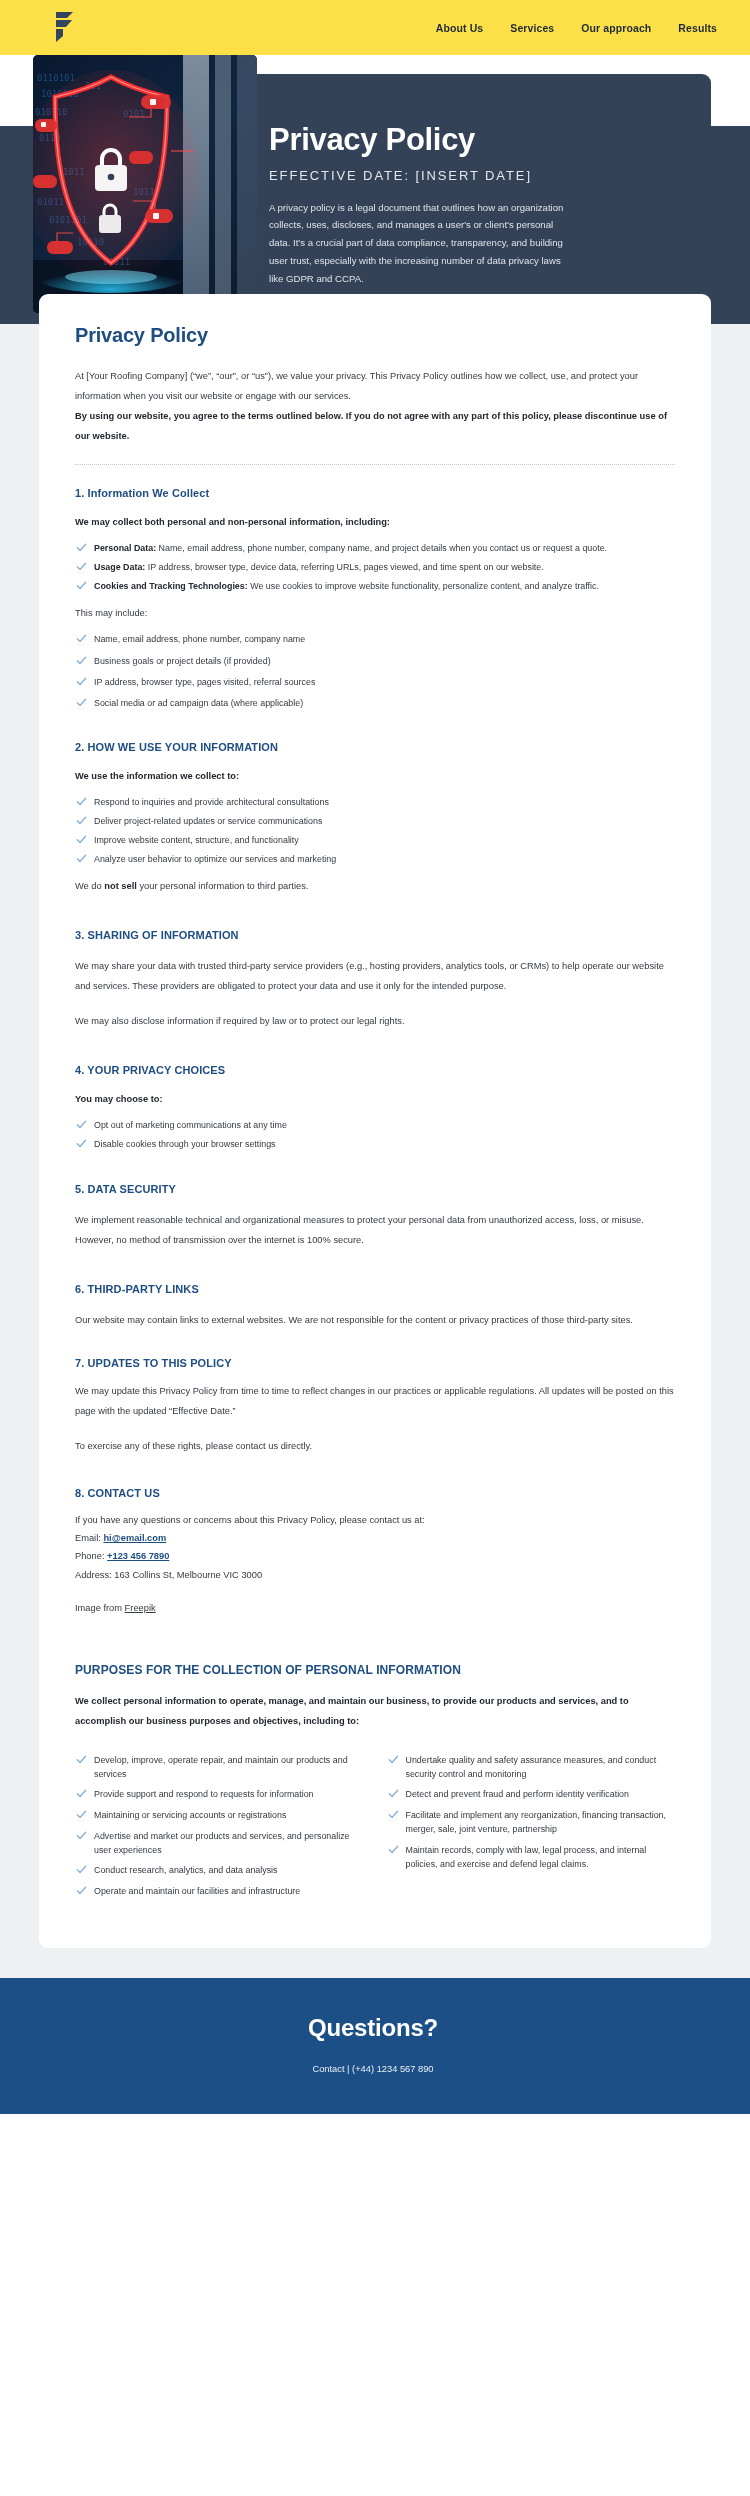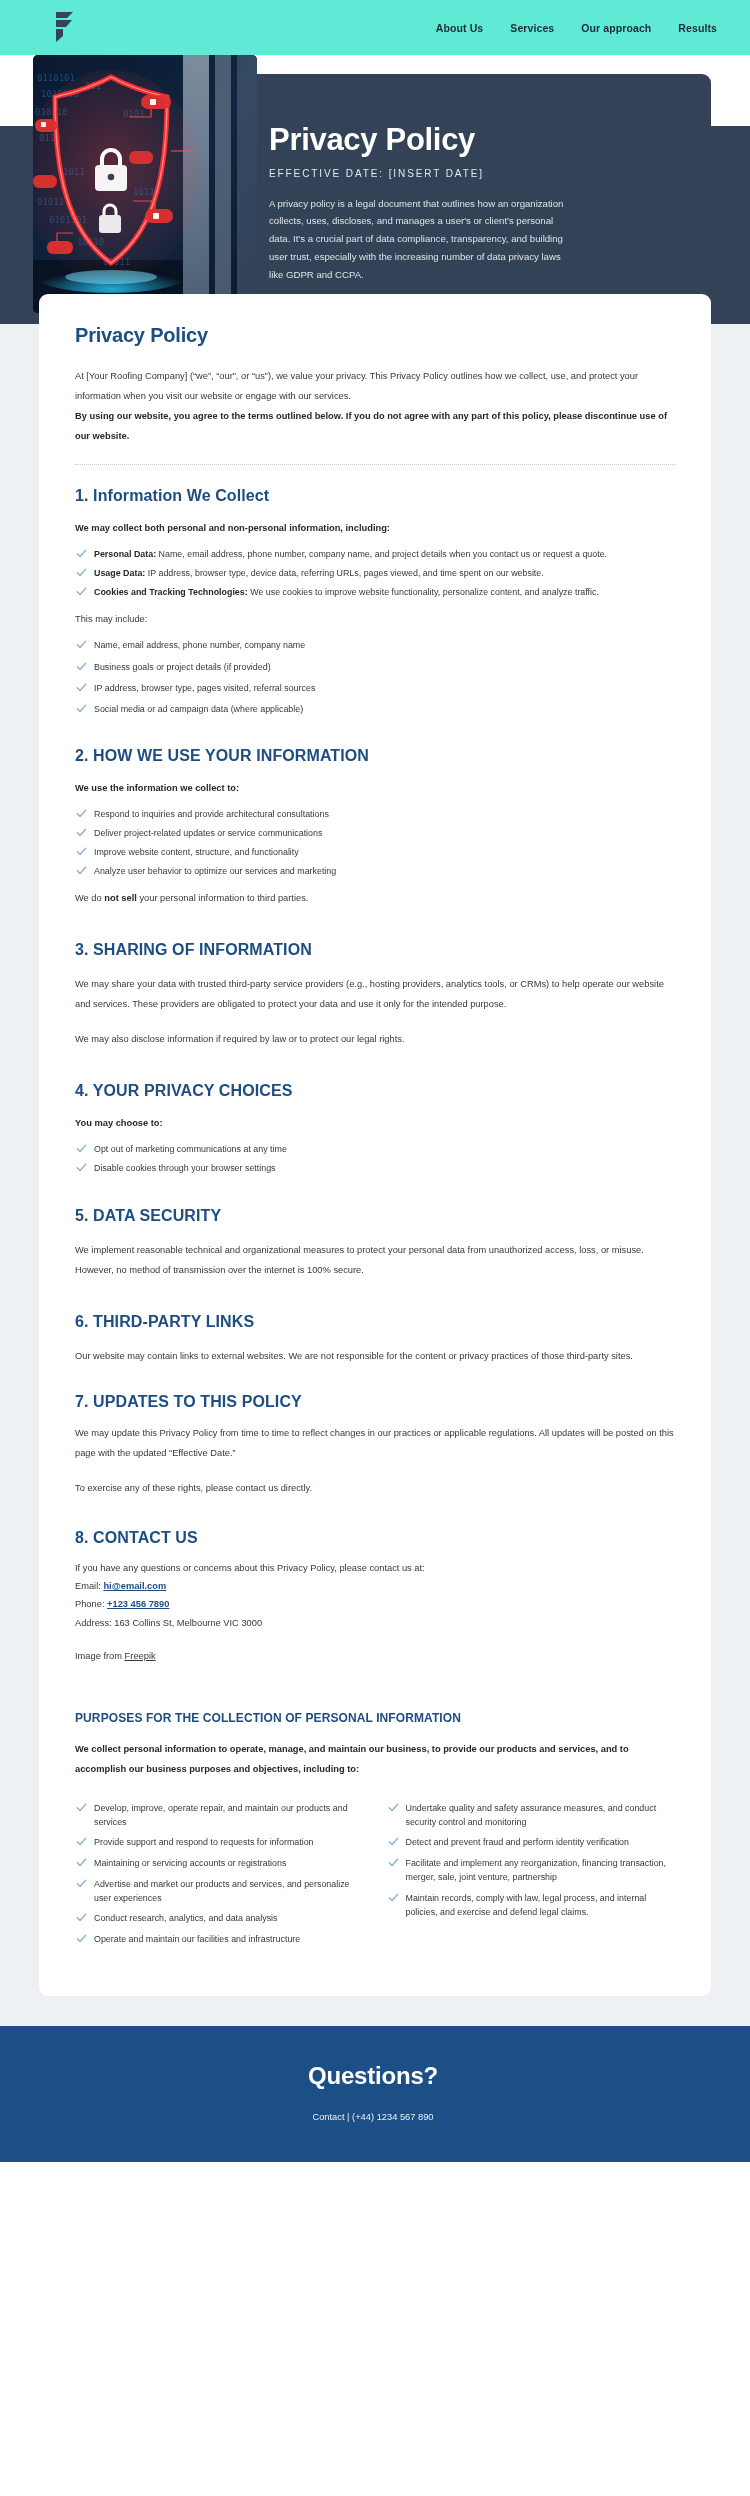--- a/index.html
+++ b/index.html
@@ -8,21 +8,21 @@
     width: 750px;
     font-family: "Liberation Sans", sans-serif;
     background: #ffffff;
     color: #2b2b2b;
     -webkit-font-smoothing: antialiased;
   }
 
   
   .site-header {
     height: 55px;
-    background: #5eead4;
+    background: #fde047;
     display: flex;
     align-items: center;
     padding: 0 33px 0 52px;
   }
   .logo-mark { width: 26px; height: 34px; flex: 0 0 auto; }
   .nav { margin-left: auto; display: flex; align-items: center; gap: 27px; }
   .nav a {
     font-size: 10.5px;
     font-weight: bold;
     color: #1f2937;
@@ -65,21 +65,21 @@
     color: #ffffff;
   }
   .hero-title {
     font-size: 31px;
     font-weight: bold;
     letter-spacing: -0.3px;
     line-height: 1.15;
     margin-bottom: 10px;
   }
   .hero-eyebrow {
-    font-size: 10px;
+    font-size: 13px;
     letter-spacing: 1.9px;
     color: #e4e8ee;
     margin-bottom: 16px;
   }
   .hero-desc {
     font-size: 9.6px;
     line-height: 1.85;
     color: #dfe4eb;
     max-width: 300px;
   }
@@ -128,21 +128,21 @@
   .mt12 { margin-top: 11px; }
   .mt16 { margin-top: 15px; }
 
   .divider {
     border-top: 1px dotted #c2ccd6;
     margin: 17px 0 22px 0;
     height: 0;
   }
 
   h2.sect {
-    font-size: 16px;
+    font-size: 11px;
     font-weight: bold;
     color: #1e4d82;
     margin: 0 0 14px 0;
     letter-spacing: .1px;
   }
   .sect-block { margin-top: 24px; }
   .sect-block:first-of-type { margin-top: 0; }
 
   ul.checks { list-style: none; margin: 8px 0 0 0; }
   ul.checks li {

